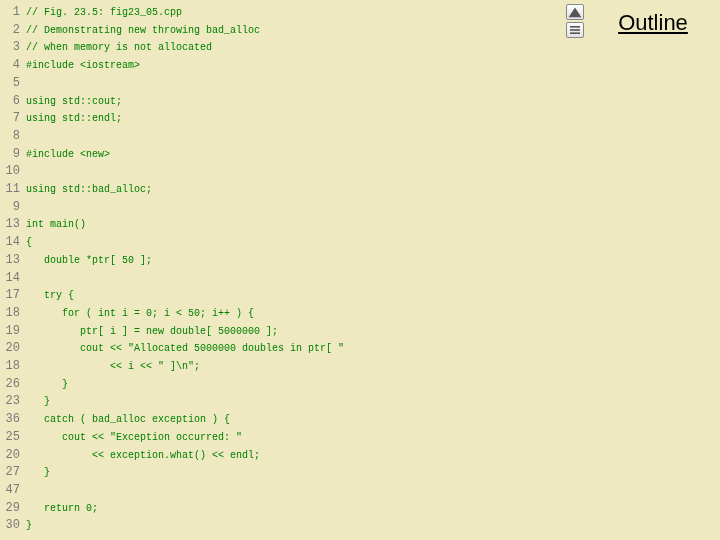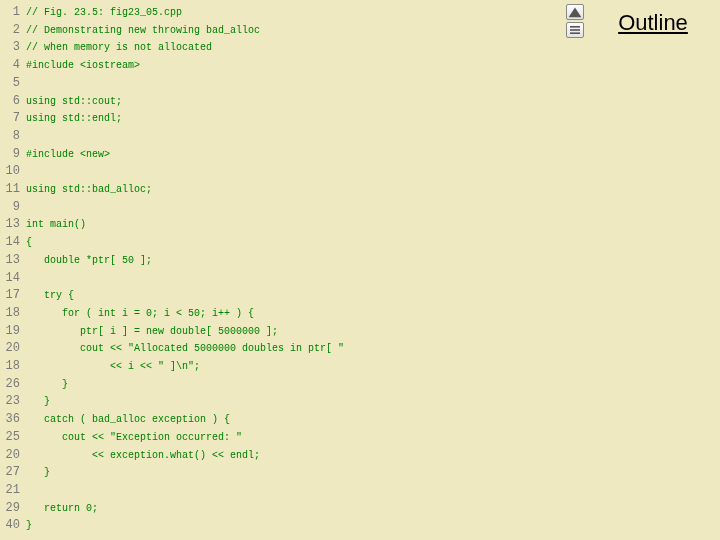--- a/index.html
+++ b/index.html
@@ -107,23 +107,23 @@
       <div>18</div>
       <div>19</div>
       <div>20</div>
       <div>18</div>
       <div>26</div>
       <div>23</div>
       <div>36</div>
       <div>25</div>
       <div>20</div>
       <div>27</div>
-      <div>21</div>
+      <div>47</div>
       <div>29</div>
-      <div>40</div>
+      <div>30</div>
     </div>
   <div class="code" id="code"><div>// Fig. 23.5: fig23_05.cpp</div><div>// Demonstrating new throwing bad_alloc</div><div>// when memory is not allocated</div><div>#include &lt;iostream&gt;</div><div>&nbsp;</div><div>using std::cout;</div><div>using std::endl;</div><div>&nbsp;</div><div>#include &lt;new&gt;</div><div>&nbsp;</div><div>using std::bad_alloc;</div><div>&nbsp;</div><div>int main()</div><div>{</div><div>   double *ptr[ 50 ];</div><div>&nbsp;</div><div>   try {</div><div>      for ( int i = 0; i &lt; 50; i++ ) {</div><div>         ptr[ i ] = new double[ 5000000 ];</div><div>         cout &lt;&lt; "Allocated 5000000 doubles in ptr[ "</div><div>              &lt;&lt; i &lt;&lt; " ]\n";</div><div>      }</div><div>   }</div><div>   catch ( bad_alloc exception ) {</div><div>      cout &lt;&lt; "Exception occurred: "</div><div>           &lt;&lt; exception.what() &lt;&lt; endl;</div><div>   }</div><div>&nbsp;</div><div>   return 0;</div><div>}</div></div>
 </div>
 
 <div class="side-pane">
   <div class="outline-head">
     <div class="nav-btns">
       <div class="nav-btn">
         <svg viewBox="0 0 10 8">
             <polygon points="5,1 9,7 1,7" fill="#555"></polygon>

